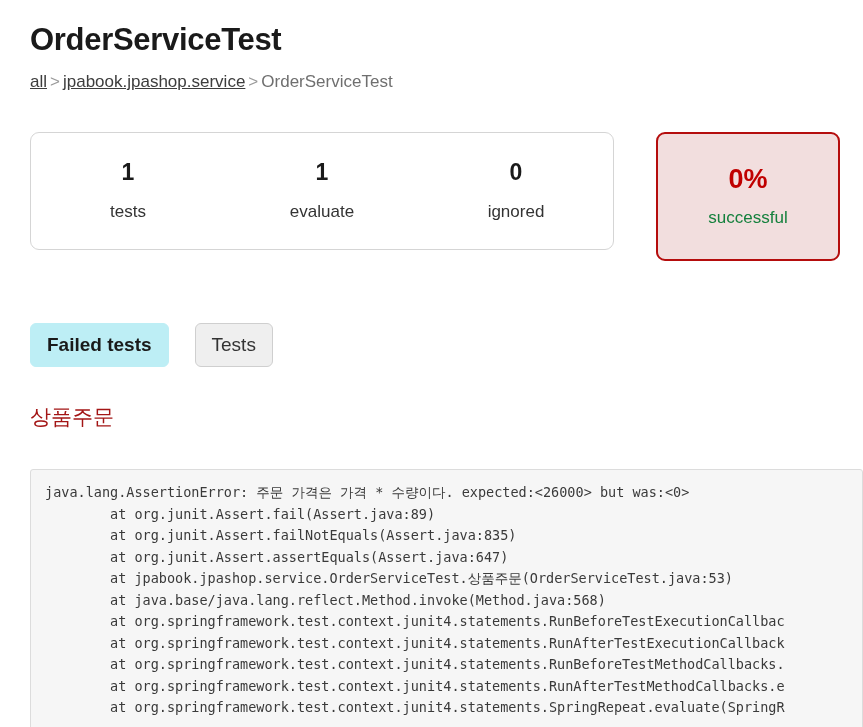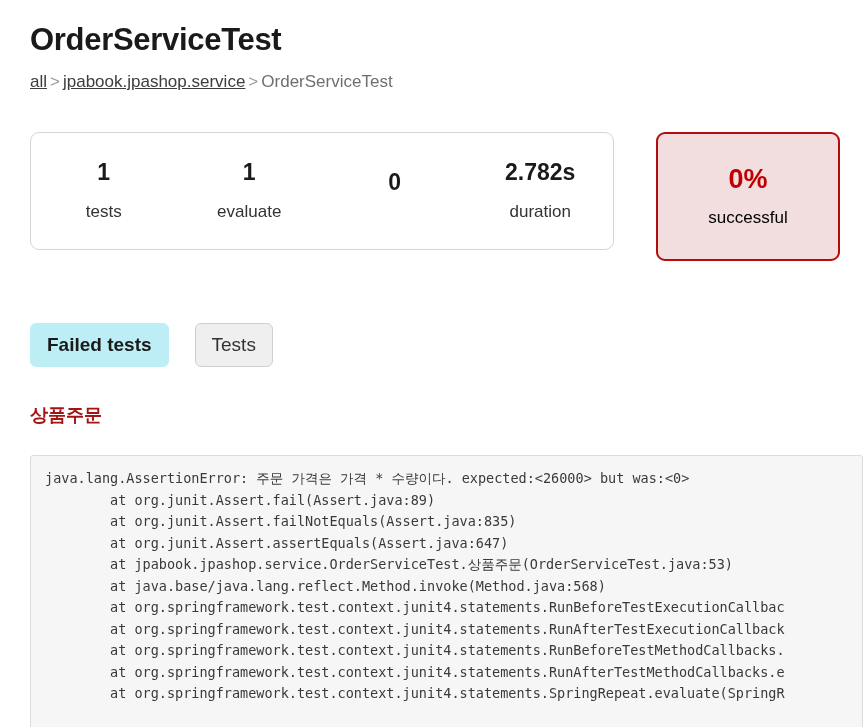--- a/index.html
+++ b/index.html
@@ -90,21 +90,21 @@
   }
   .rate-box .rate-value {
     font-size: 27px;
     font-weight: bold;
     color: #c00000;
     line-height: 1.1;
     margin-bottom: 14px;
   }
   .rate-box .rate-label {
     font-size: 17px;
-    color: #000000;
+    color: #15803d;
   }
 
   .tabs {
     display: flex;
     align-items: center;
     gap: 26px;
     margin-bottom: 36px;
   }
   .tab {
     font-size: 19px;
@@ -120,24 +120,24 @@
     color: #333333;
   }
   .tab.active {
     background: #bdeef5;
     border: 1px solid #bdeef5;
     color: #1a1a1a;
     font-weight: bold;
   }
 
   .failure-title {
-    font-size: 18px;
-    font-weight: bold;
+    font-size: 21px;
+    font-weight: normal;
     color: #a31515;
-    margin: 0 0 28px 0;
+    margin: 0 0 38px 0;
   }
 
   .code-block {
     background: #f6f6f6;
     border: 1px solid #dcdcdc;
     border-radius: 3px;
     padding: 12px 14px;
     font-family: "DejaVu Sans Mono", monospace;
     font-size: 13.5px;
     line-height: 21.5px;
@@ -165,24 +165,21 @@
       <div class="stat">
         <div class="value">1</div>
         <div class="label">tests</div>
       </div>
       <div class="stat">
         <div class="value">1</div>
         <div class="label">evaluate</div>
       </div>
       <div class="stat">
         <div class="value">0</div>
-      </div>
-      <div class="stat">
-        <div class="value">2.782s</div>
-        <div class="label">duration</div>
+        <div class="label">ignored</div>
       </div>
     </div>
 
     <div class="rate-box">
       <div class="rate-value">0%</div>
       <div class="rate-label">successful</div>
     </div>
   </div>
 
   <div class="tabs">

